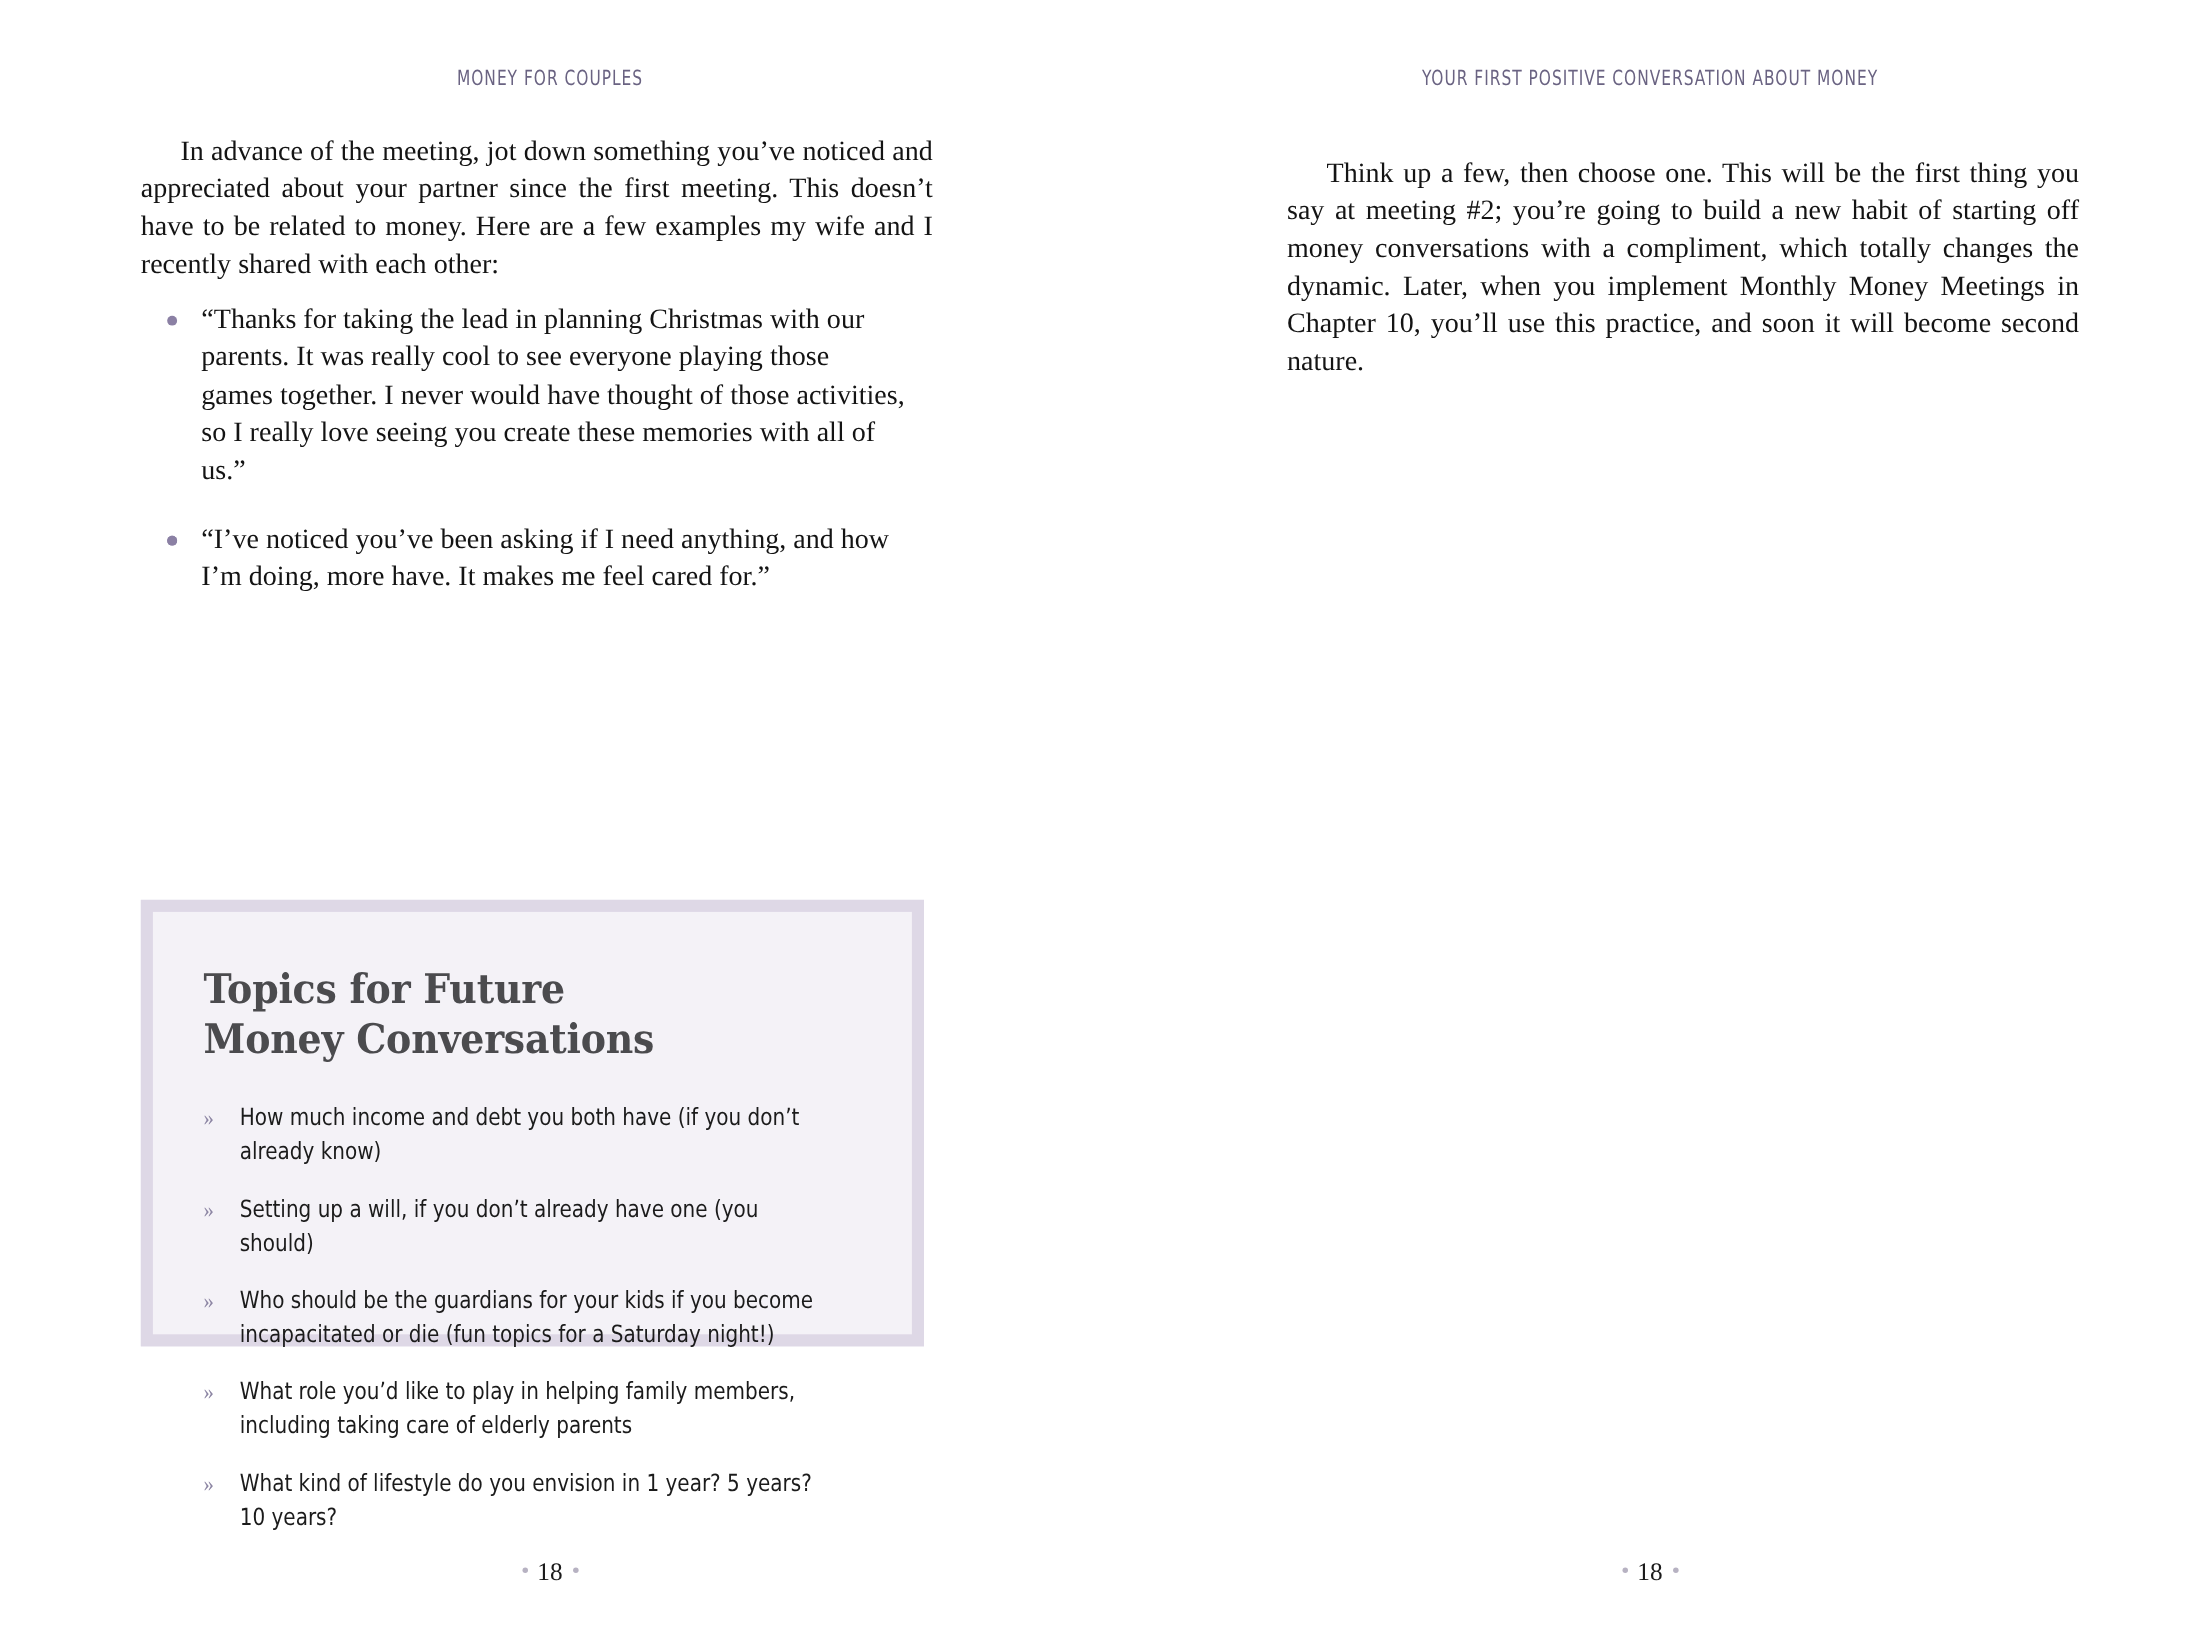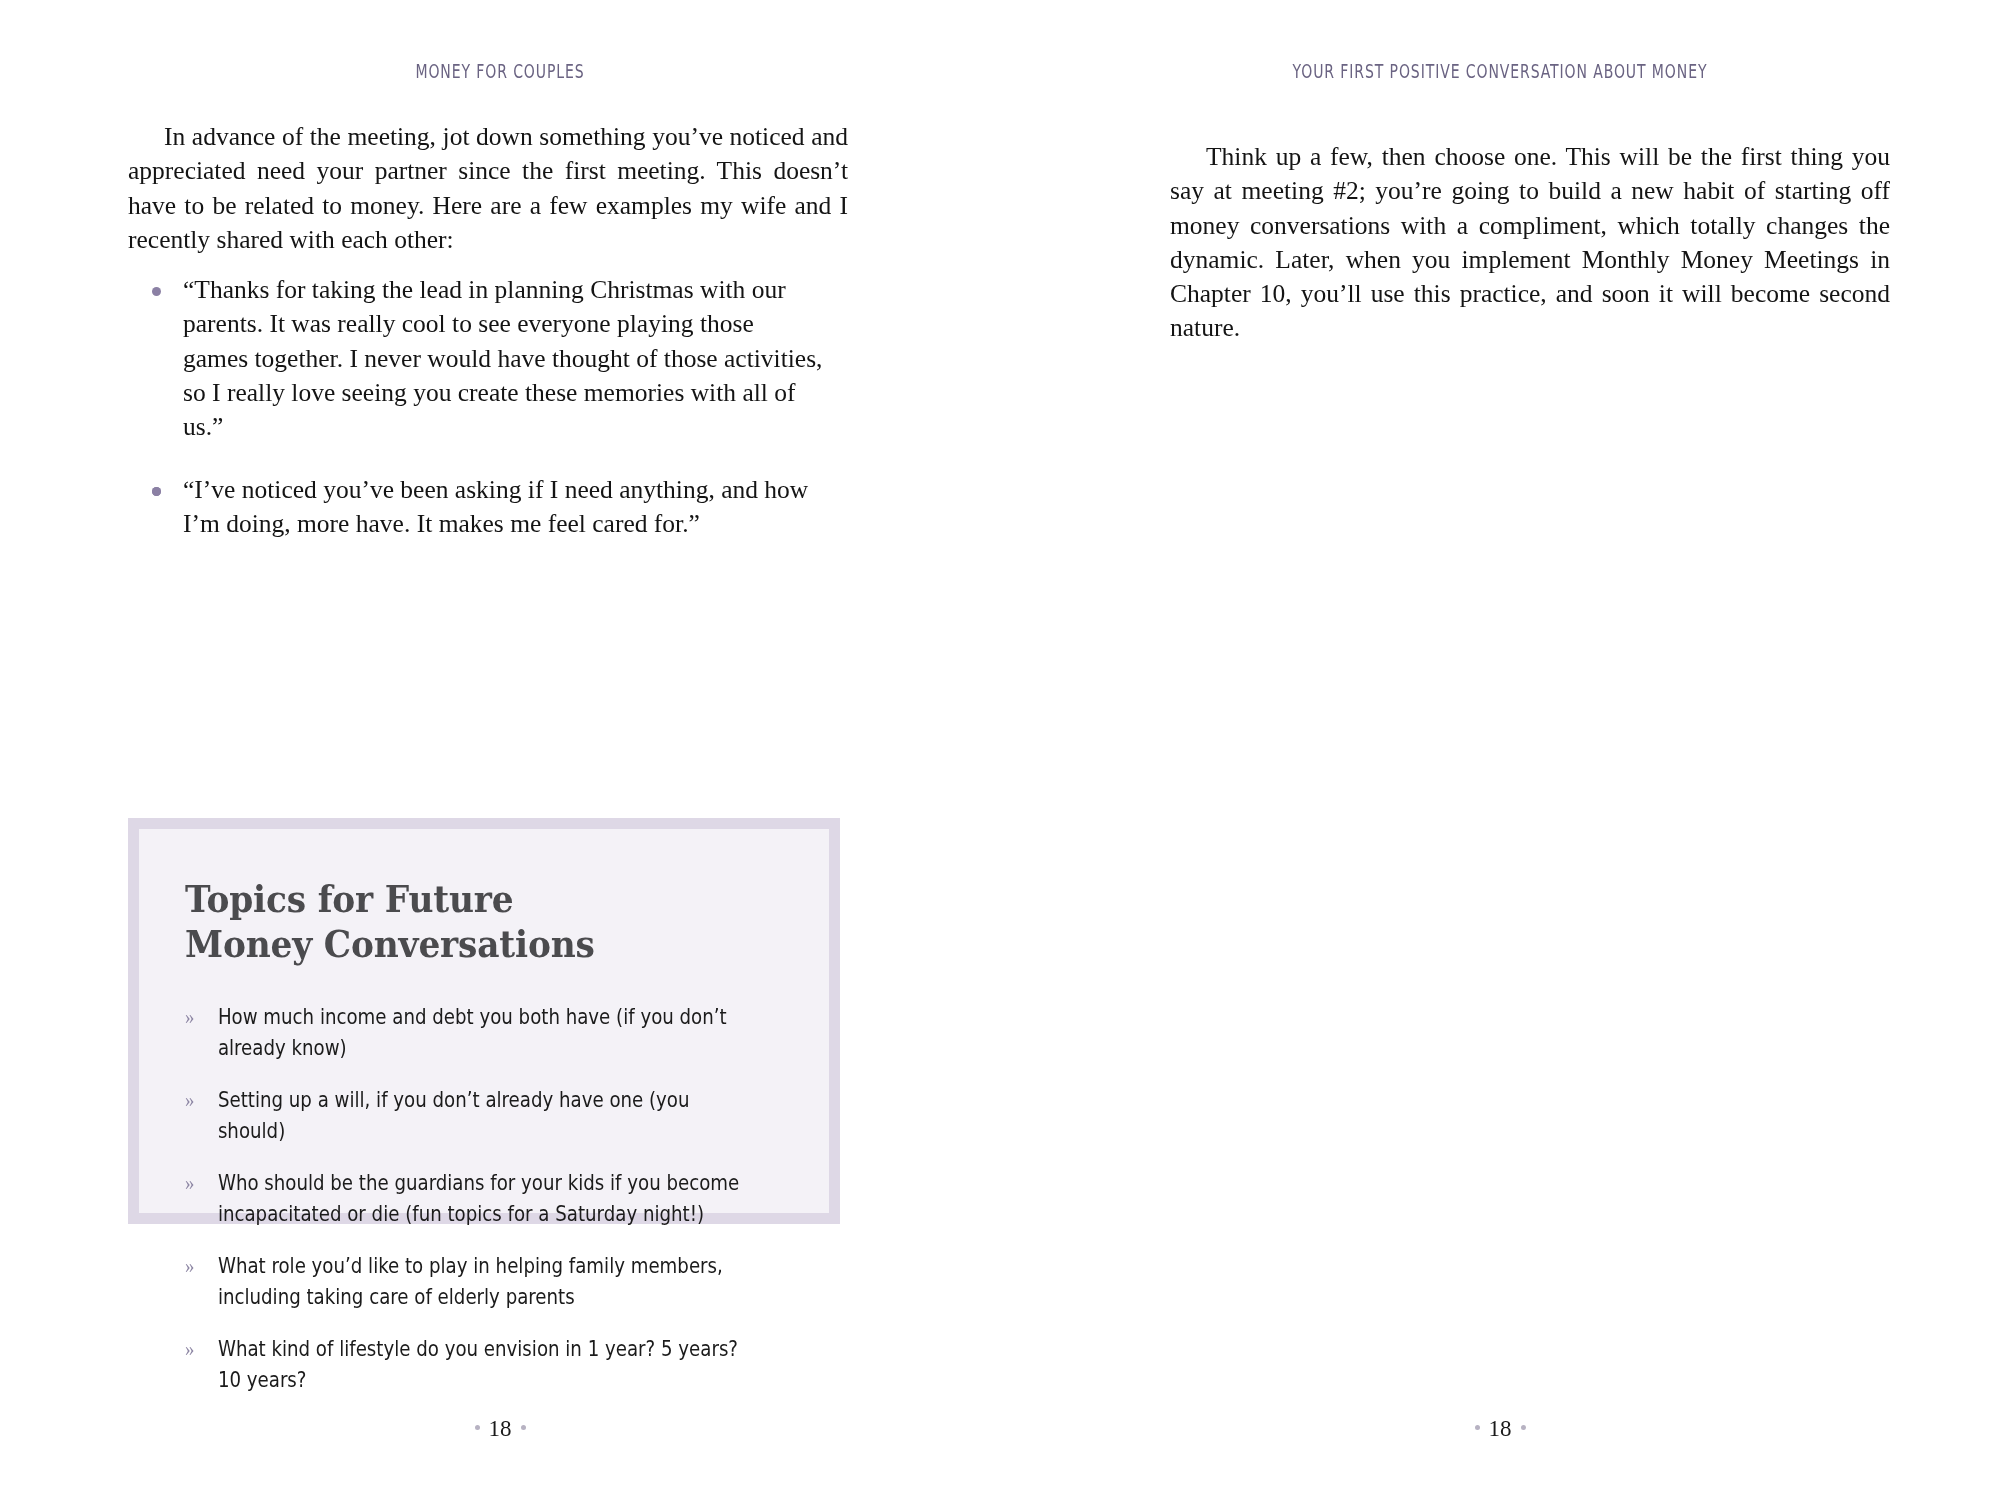--- a/index.html
+++ b/index.html
@@ -170,21 +170,21 @@
 </head>
 <body>
 
 <div class="spread">
 
   <div class="page page-left">
 
     <div class="running-head">MONEY FOR COUPLES</div>
 
     <div class="col">
-      <p class="body indent">In advance of the meeting, jot down something you’ve noticed and appreciated need your partner since the first meeting. This doesn’t have to be related to money. Here are a few examples my wife and I recently shared with each other:</p>
+      <p class="body indent">In advance of the meeting, jot down something you’ve noticed and appreciated about your partner since the first meeting. This doesn’t have to be related to money. Here are a few examples my wife and I recently shared with each other:</p>
 
       <ul class="quotes">
         <li>
           <span class="dot"></span>
           <span>“Thanks for taking the lead in planning Christmas with our parents. It was really cool to see everyone playing those games together. I never would have thought of those activities, so I really love seeing you create these memories with all of us.”</span>
         </li>
         <li>
           <span class="dot"></span>
         </li>
         <li>

